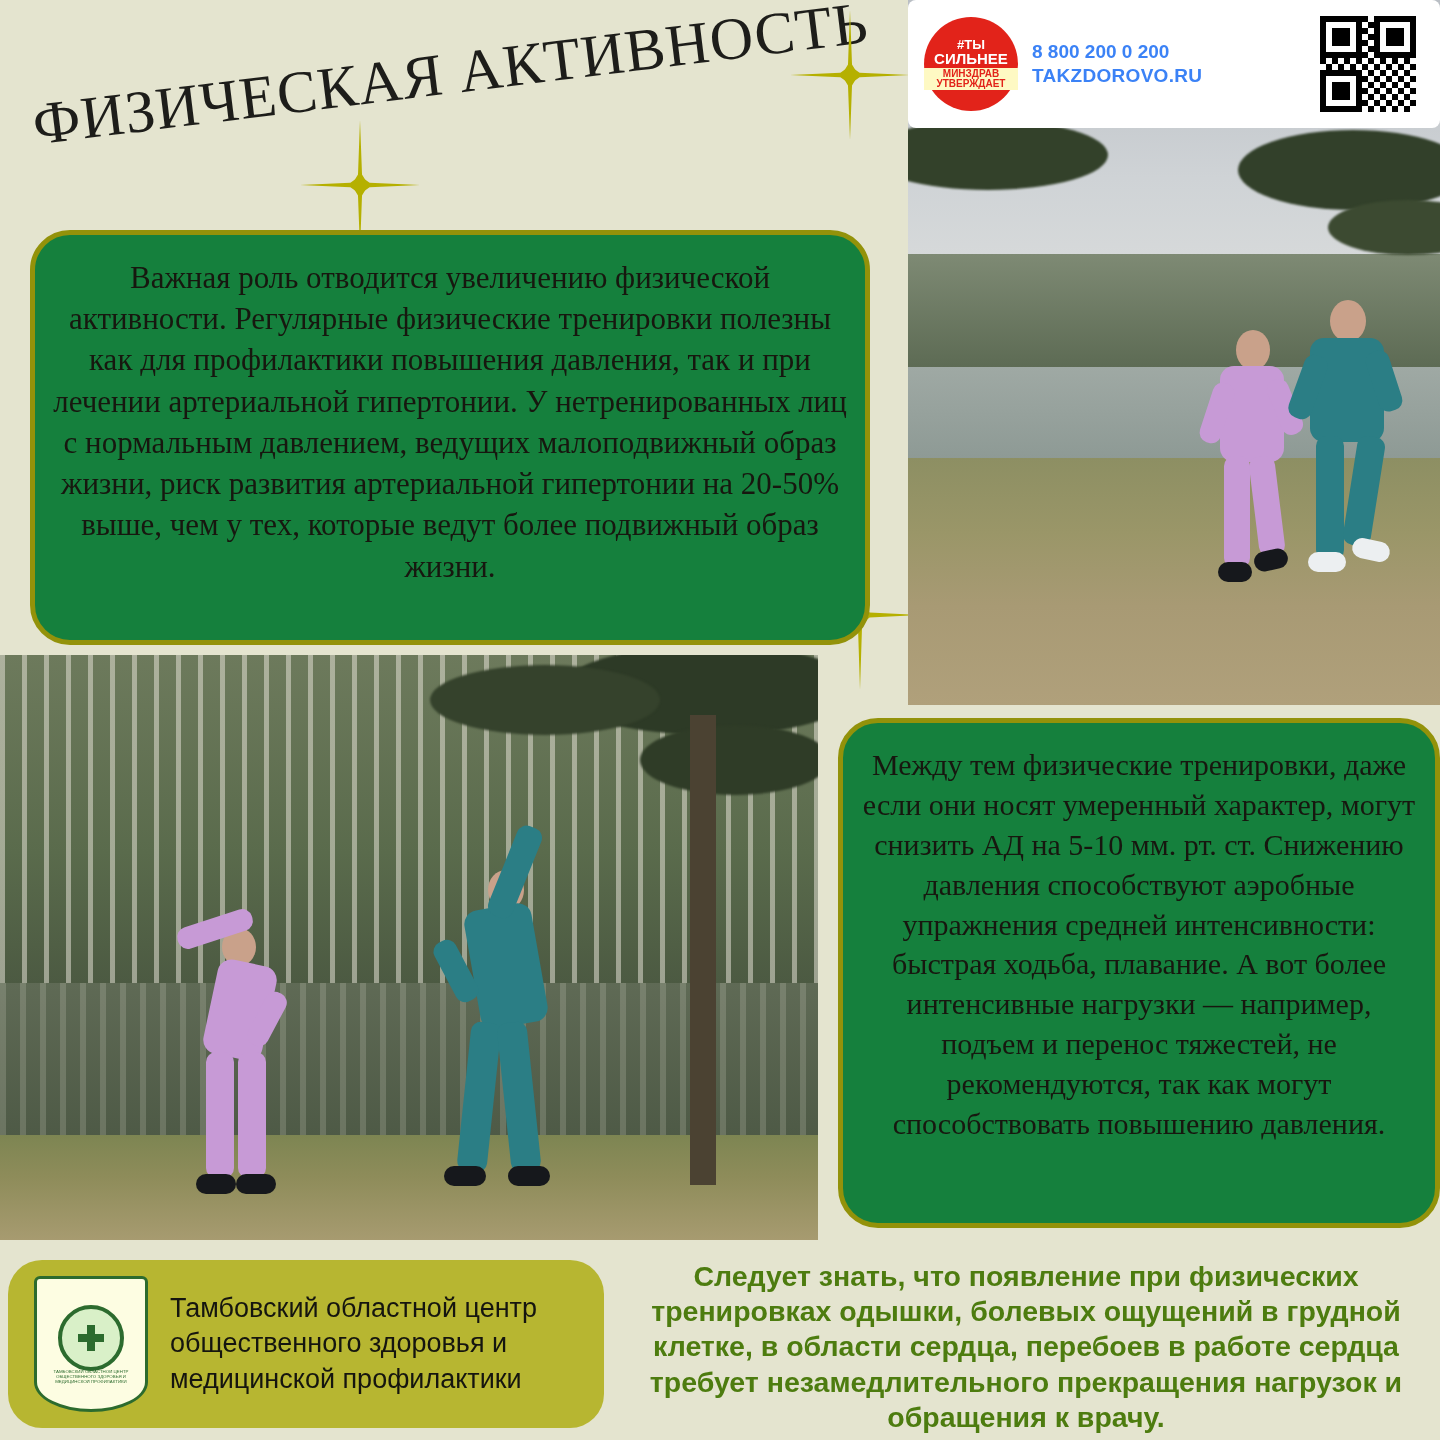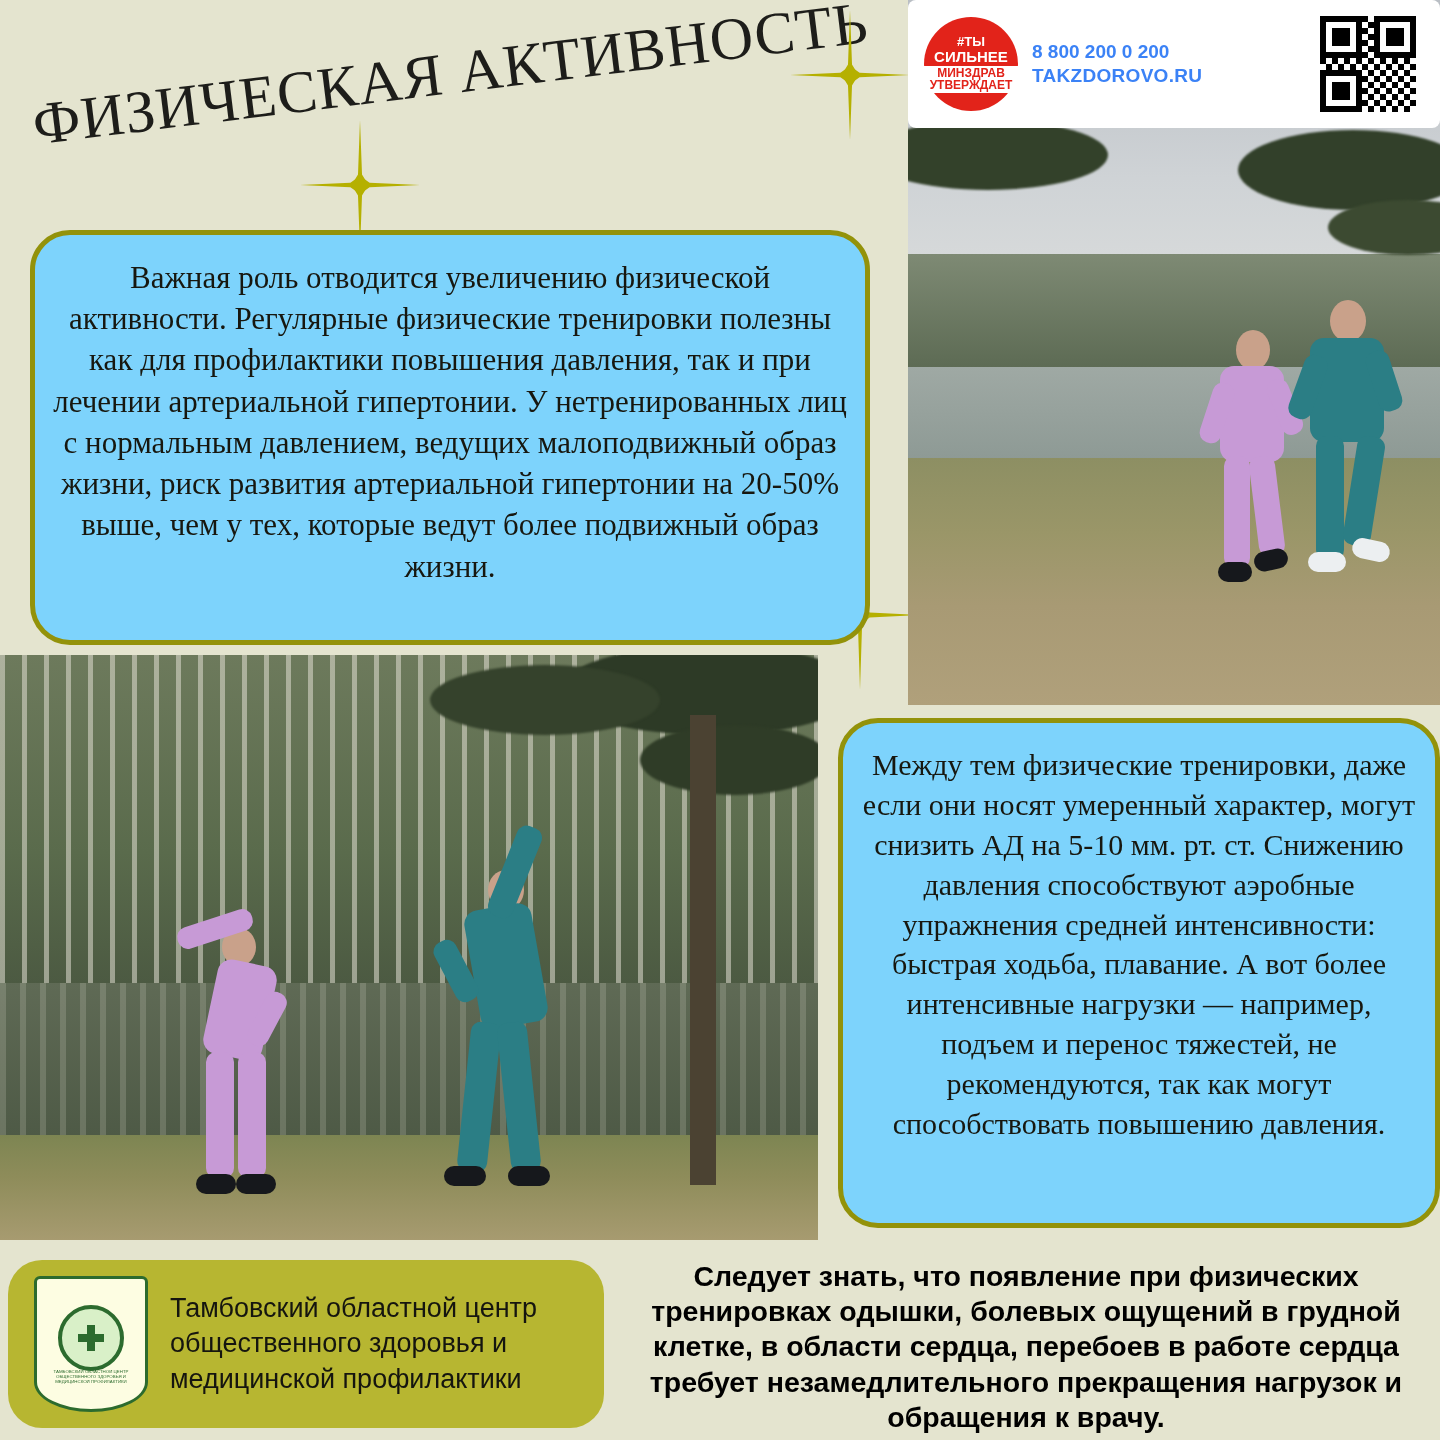--- a/index.html
+++ b/index.html
@@ -41,21 +41,21 @@
     width:100%;height:14%;
     clip-path:polygon(0 50%,42% 38%,50% 0,58% 38%,100% 50%,58% 62%,50% 100%,42% 62%);
   }
   .spark.s1{left:790px;top:10px;width:120px;height:130px;}
   .spark.s2{left:300px;top:120px;width:120px;height:130px;}
   .spark.s3{left:800px;top:540px;width:120px;height:150px;}
 
   
   .card{
     position:absolute;
-    background:#7dd3fc;
+    background:#15803d;
     border:5px solid #93920a;
     border-radius:40px;
     box-sizing:border-box;
     padding:22px 17px;
     text-align:center;
     color:#17170f;
     line-height:1.33;
   }
   .card1{left:30px;top:230px;width:840px;height:415px;font-size:31px;}
   .card2{left:838px;top:718px;width:602px;height:510px;font-size:30px;}
@@ -105,21 +105,21 @@
     background:#fff;display:flex;align-items:center;border-radius:8px;
   }
   .bn-circle{
     width:94px;height:94px;border-radius:50%;background:#e2231a;color:#fff;
     margin-left:16px;display:flex;flex-direction:column;align-items:center;
     justify-content:center;font-family:"Liberation Sans",sans-serif;
     font-weight:bold;line-height:1.02;text-align:center;flex:none;
   }
   .bn-c1{font-size:13px;}
   .bn-c2{font-size:15px;}
-  .bn-c3{font-size:12px;background:#ffffff;color:#e2231a;padding:1px 3px;margin-top:2px;}
+  .bn-c3{font-size:10px;background:#fef9c3;color:#e2231a;padding:1px 3px;margin-top:2px;}
   .bn-txt{
     margin-left:14px;font-family:"Liberation Sans",sans-serif;
     color:#3b82f6;line-height:1.25;flex:none;
   }
   .bn-phone{font-size:19px;font-weight:bold;}
   .bn-site{font-size:19px;font-weight:bold;letter-spacing:.3px;}
   .qr{
     margin-left:auto;margin-right:24px;width:96px;height:96px;
     background:
       conic-gradient(#000 25%,#fff 0 50%,#000 0 75%,#fff 0) 0 0/12px 12px,
@@ -160,21 +160,21 @@
     font-size:4.4px;line-height:1.15;color:#2c6b2e;text-align:center;
     font-family:"Liberation Sans",sans-serif;overflow:hidden;
   }
   .footer-org{
     margin-left:22px;font-family:"Liberation Sans",sans-serif;
     font-size:27px;line-height:1.3;color:#15150f;
   }
   .footer-note{
     position:absolute;left:612px;top:10px;width:828px;height:178px;
     font-family:"Liberation Sans",sans-serif;font-weight:bold;
-    font-size:28.5px;line-height:1.24;color:#000000;text-align:center;
+    font-size:28.5px;line-height:1.24;color:#4d7c0f;text-align:center;
     display:flex;align-items:center;justify-content:center;
   }
 </style>
 </head>
 <body>
 
 <div class="poster">
 
   <div class="title-wrap">
     <div class="title">ФИЗИЧЕСКАЯ АКТИВНОСТЬ</div>

